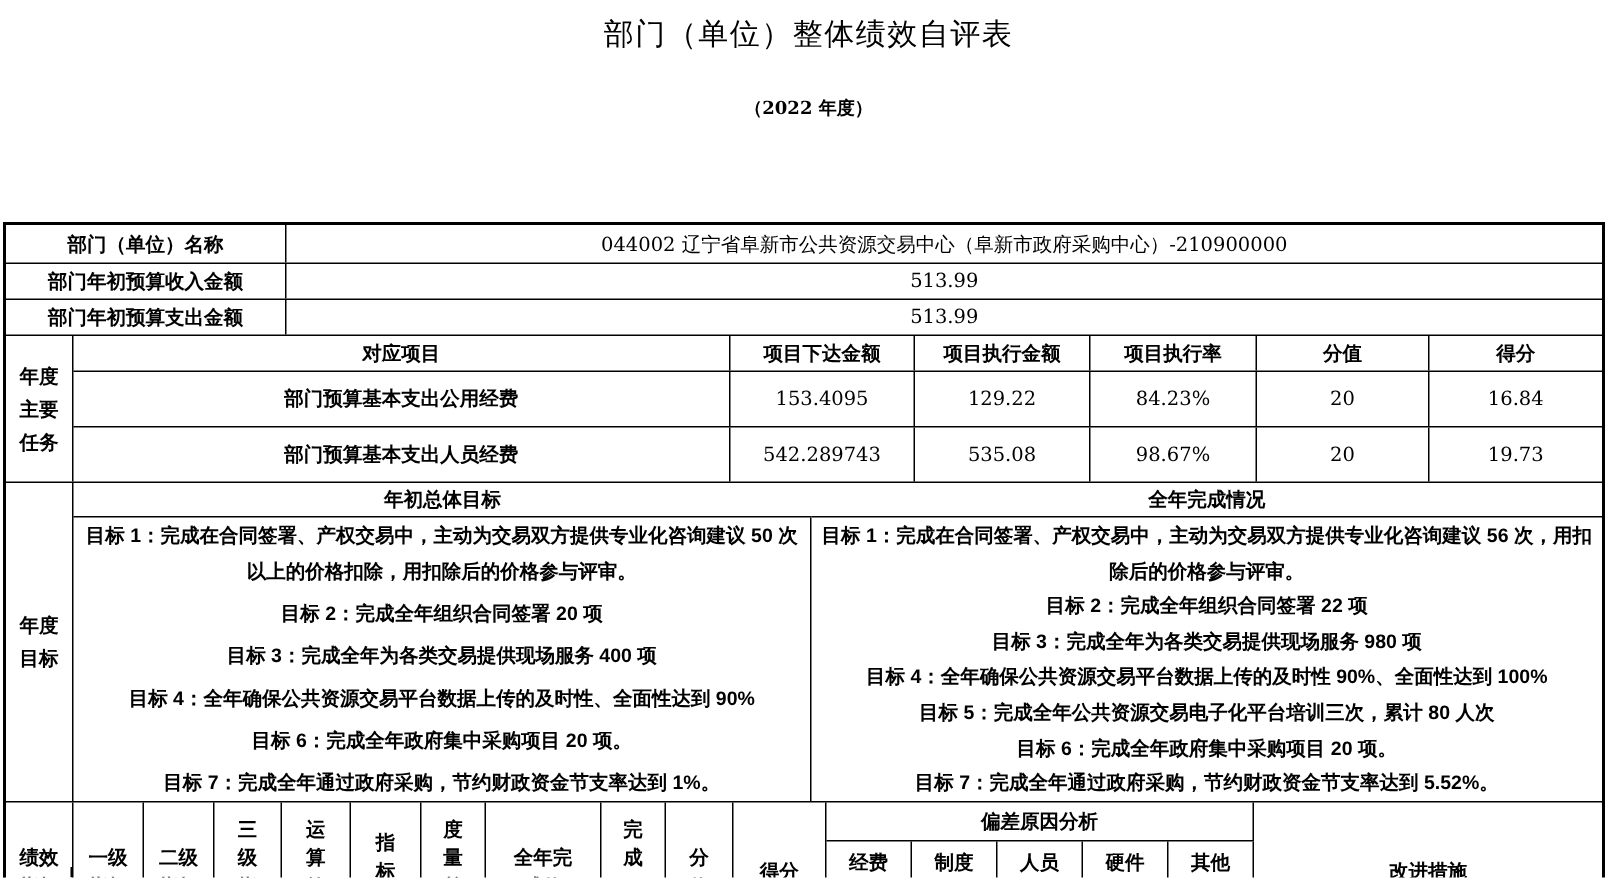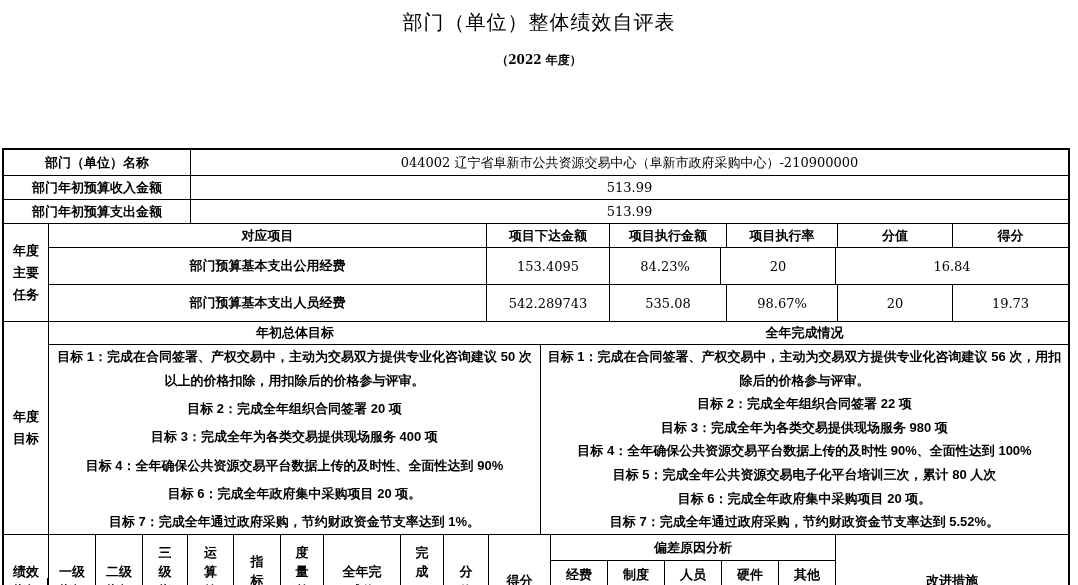--- a/index.html
+++ b/index.html
@@ -5,21 +5,21 @@
   html,body{margin:0;padding:0;}
   body{
     width:1078px;height:585px;background:#fff;color:#000;
     font-family:"Liberation Sans",sans-serif;position:relative;overflow:hidden;
   }
   .title{
     text-align:center;font-size:20px;font-weight:normal;padding-top:9px;
     letter-spacing:1px;
   }
   .subtitle{
-    text-align:center;font-size:12px;font-weight:bold;margin-top:16px;
+    text-align:center;font-size:12px;font-weight:bold;margin-top:28px;
     font-family:"DejaVu Serif",serif;
   }
   .tbl{
     position:absolute;left:2px;top:100px;width:1068px;height:480px;
     border:2px solid #000;box-sizing:border-box;
     display:flex;flex-direction:column;font-size:13px;margin-top:48px;
   }
   .row{display:flex;border-bottom:1px solid #000;box-sizing:border-box;align-items:stretch;}
   .row.nb{border-bottom:none;}
   .c{
@@ -98,20 +98,21 @@
         <div class="c hd w438">对应项目</div>
         <div class="c hd w123">项目下达金额</div>
         <div class="c hd w117">项目执行金额</div>
         <div class="c hd w111">项目执行率</div>
         <div class="c hd w115">分值</div>
         <div class="c hd fx nr">得分</div>
       </div>
       <div class="row h37">
         <div class="c hd w438">部门预算基本支出公用经费</div>
         <div class="c num w123">153.4095</div>
+        <div class="c num w117">129.22</div>
         <div class="c num w111">84.23%</div>
         <div class="c num w115">20</div>
         <div class="c num fx nr">16.84</div>
       </div>
       <div class="row h36 nb">
         <div class="c hd w438">部门预算基本支出人员经费</div>
         <div class="c num w123">542.289743</div>
         <div class="c num w117">535.08</div>
         <div class="c num w111">98.67%</div>
         <div class="c num w115">20</div>

